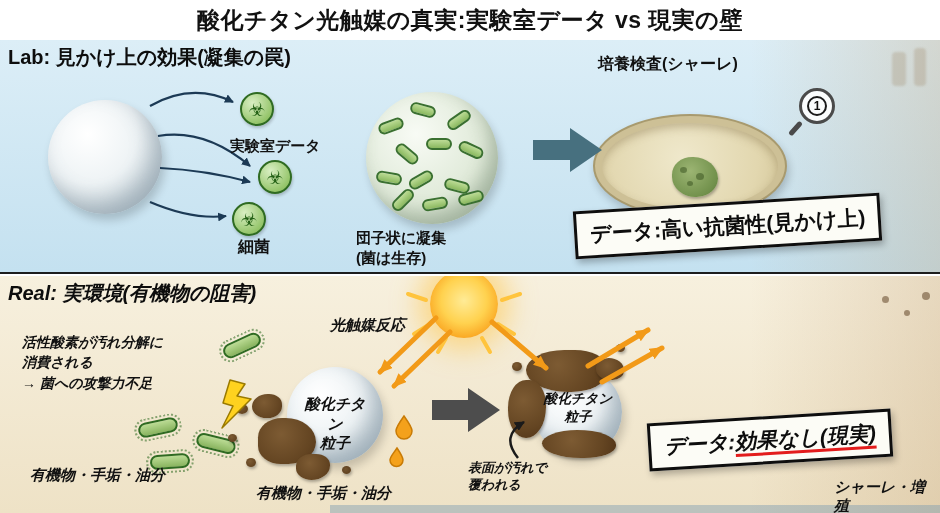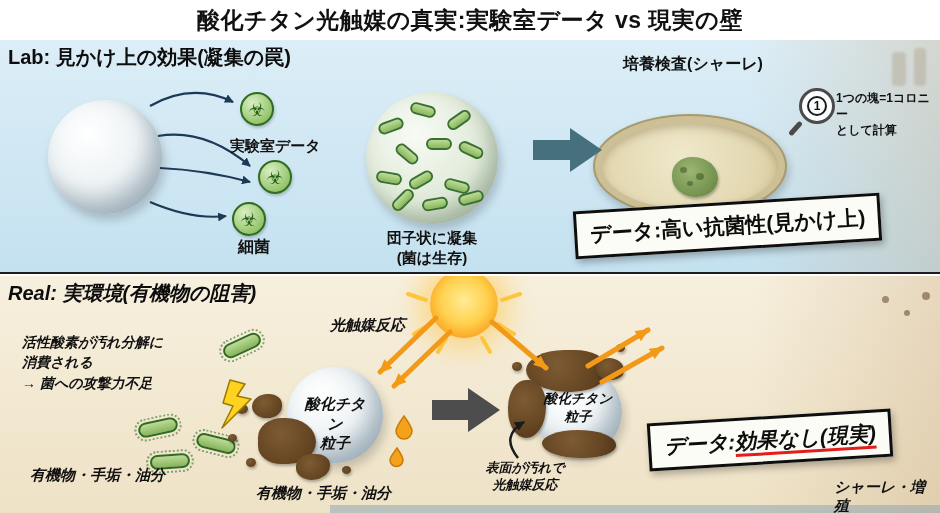--- a/index.html
+++ b/index.html
@@ -17,21 +17,21 @@
 
   .bg-tint-right { position:absolute; right:0; top:0; width:190px; height:100%;
     background:linear-gradient(90deg,rgba(200,170,130,0) 0%,rgba(190,155,110,.28) 100%); pointer-events:none; }
   .bg-bottle { position:absolute; background:rgba(140,110,70,.22); border-radius:4px; filter:blur(1px); }
   .mold-dot { position:absolute; border-radius:50%; background:rgba(85,55,25,.5); }
   .floor-strip { position:absolute; left:330px; right:0; bottom:0; height:8px; background:rgba(125,155,178,.45); }
 
   .hd { position:absolute; font-weight:800; font-size:20px; color:#0d0d0d; }
   .lbl { position:absolute; font-weight:700; color:#111; }
   .ml { white-space:pre-line; }
-  .ctr { text-align:center; }
+  .ctr { text-align:left; }
 
   .sphere { position:absolute; border-radius:50%;
     background:radial-gradient(circle at 35% 30%, #ffffff 0%, #eef3f5 45%, #c9d6dc 78%, #a9bcc5 100%);
     box-shadow:inset -10px -12px 20px rgba(90,110,125,.35), 3px 6px 10px rgba(0,0,0,.18); }
 
   .bio { position:absolute; width:34px; height:34px; border-radius:50%;
     background:radial-gradient(circle at 35% 30%, #d9efc3, #92c367 75%);
     border:2px solid #2f6b22; display:flex; align-items:center; justify-content:center;
     color:#236015; font-size:19px; font-weight:700; box-shadow:1px 2px 3px rgba(0,0,0,.2); }
 
@@ -148,22 +148,20 @@
           <div class="colony-spot" style="left:24px; top:16px; width:8px; height:7px;"></div>
           <div class="colony-spot" style="left:15px; top:24px; width:6px; height:5px;"></div>
         </div>
       </div>
     </div>
 
     <div class="magnifier-handle"></div>
     <div class="magnifier-glass">
       <div class="circled-num">1</div>
     </div>
-    <div class="lbl ml over" style="left:836px; top:50px; width:102px; font-size:12px; line-height:1.35;">1つの塊=1コロニー
-として計算</div>
 
     <div class="stamp over" style="left:574px; top:162px;">
       <span>データ:高い抗菌性(見かけ上)</span>
     </div>
   </div>
 
   <div class="panel real-panel">
     <div class="bg-tint-right"></div>
     <div class="mold-dot" style="left:882px; top:20px; width:7px; height:7px;"></div>
     <div class="mold-dot" style="left:904px; top:34px; width:6px; height:6px;"></div>
@@ -239,21 +237,21 @@
     <div class="dirt" style="left:526px; top:74px; width:80px; height:42px; border-radius:55% 45% 50% 60%; z-index:4;"></div>
     <div class="dirt" style="left:508px; top:104px; width:38px; height:58px; border-radius:50% 45% 55% 50%; z-index:4;"></div>
     <div class="dirt" style="left:542px; top:154px; width:74px; height:28px; border-radius:50% 55% 45% 55%; z-index:4;"></div>
     <div class="dirt" style="left:596px; top:82px; width:28px; height:22px; border-radius:50% 60% 45% 55%; z-index:4;"></div>
     <div class="dirt" style="left:512px; top:86px; width:10px; height:9px; border-radius:50%;"></div>
     <div class="dirt" style="left:616px; top:68px; width:9px; height:8px; border-radius:50%;"></div>
     <div class="sphere-text" style="left:542px; top:114px; width:72px; font-size:13.5px; line-height:1.3;">酸化チタン
 粒子</div>
 
     <div class="lbl ml ctr over" style="left:468px; top:184px; width:114px; font-size:13px; line-height:1.3;">表面が汚れで
-光触媒反応</div>
+覆われる</div>
 
     <div class="stamp over" style="left:648px; top:140px;">
       <span>データ:</span><span class="emph-red">効果なし(現実)</span>
     </div>
     <div class="lbl over" style="left:834px; top:202px; font-size:15px;">シャーレ・増殖</div>
   </div>
 
 </div>
 
 </body></html>

